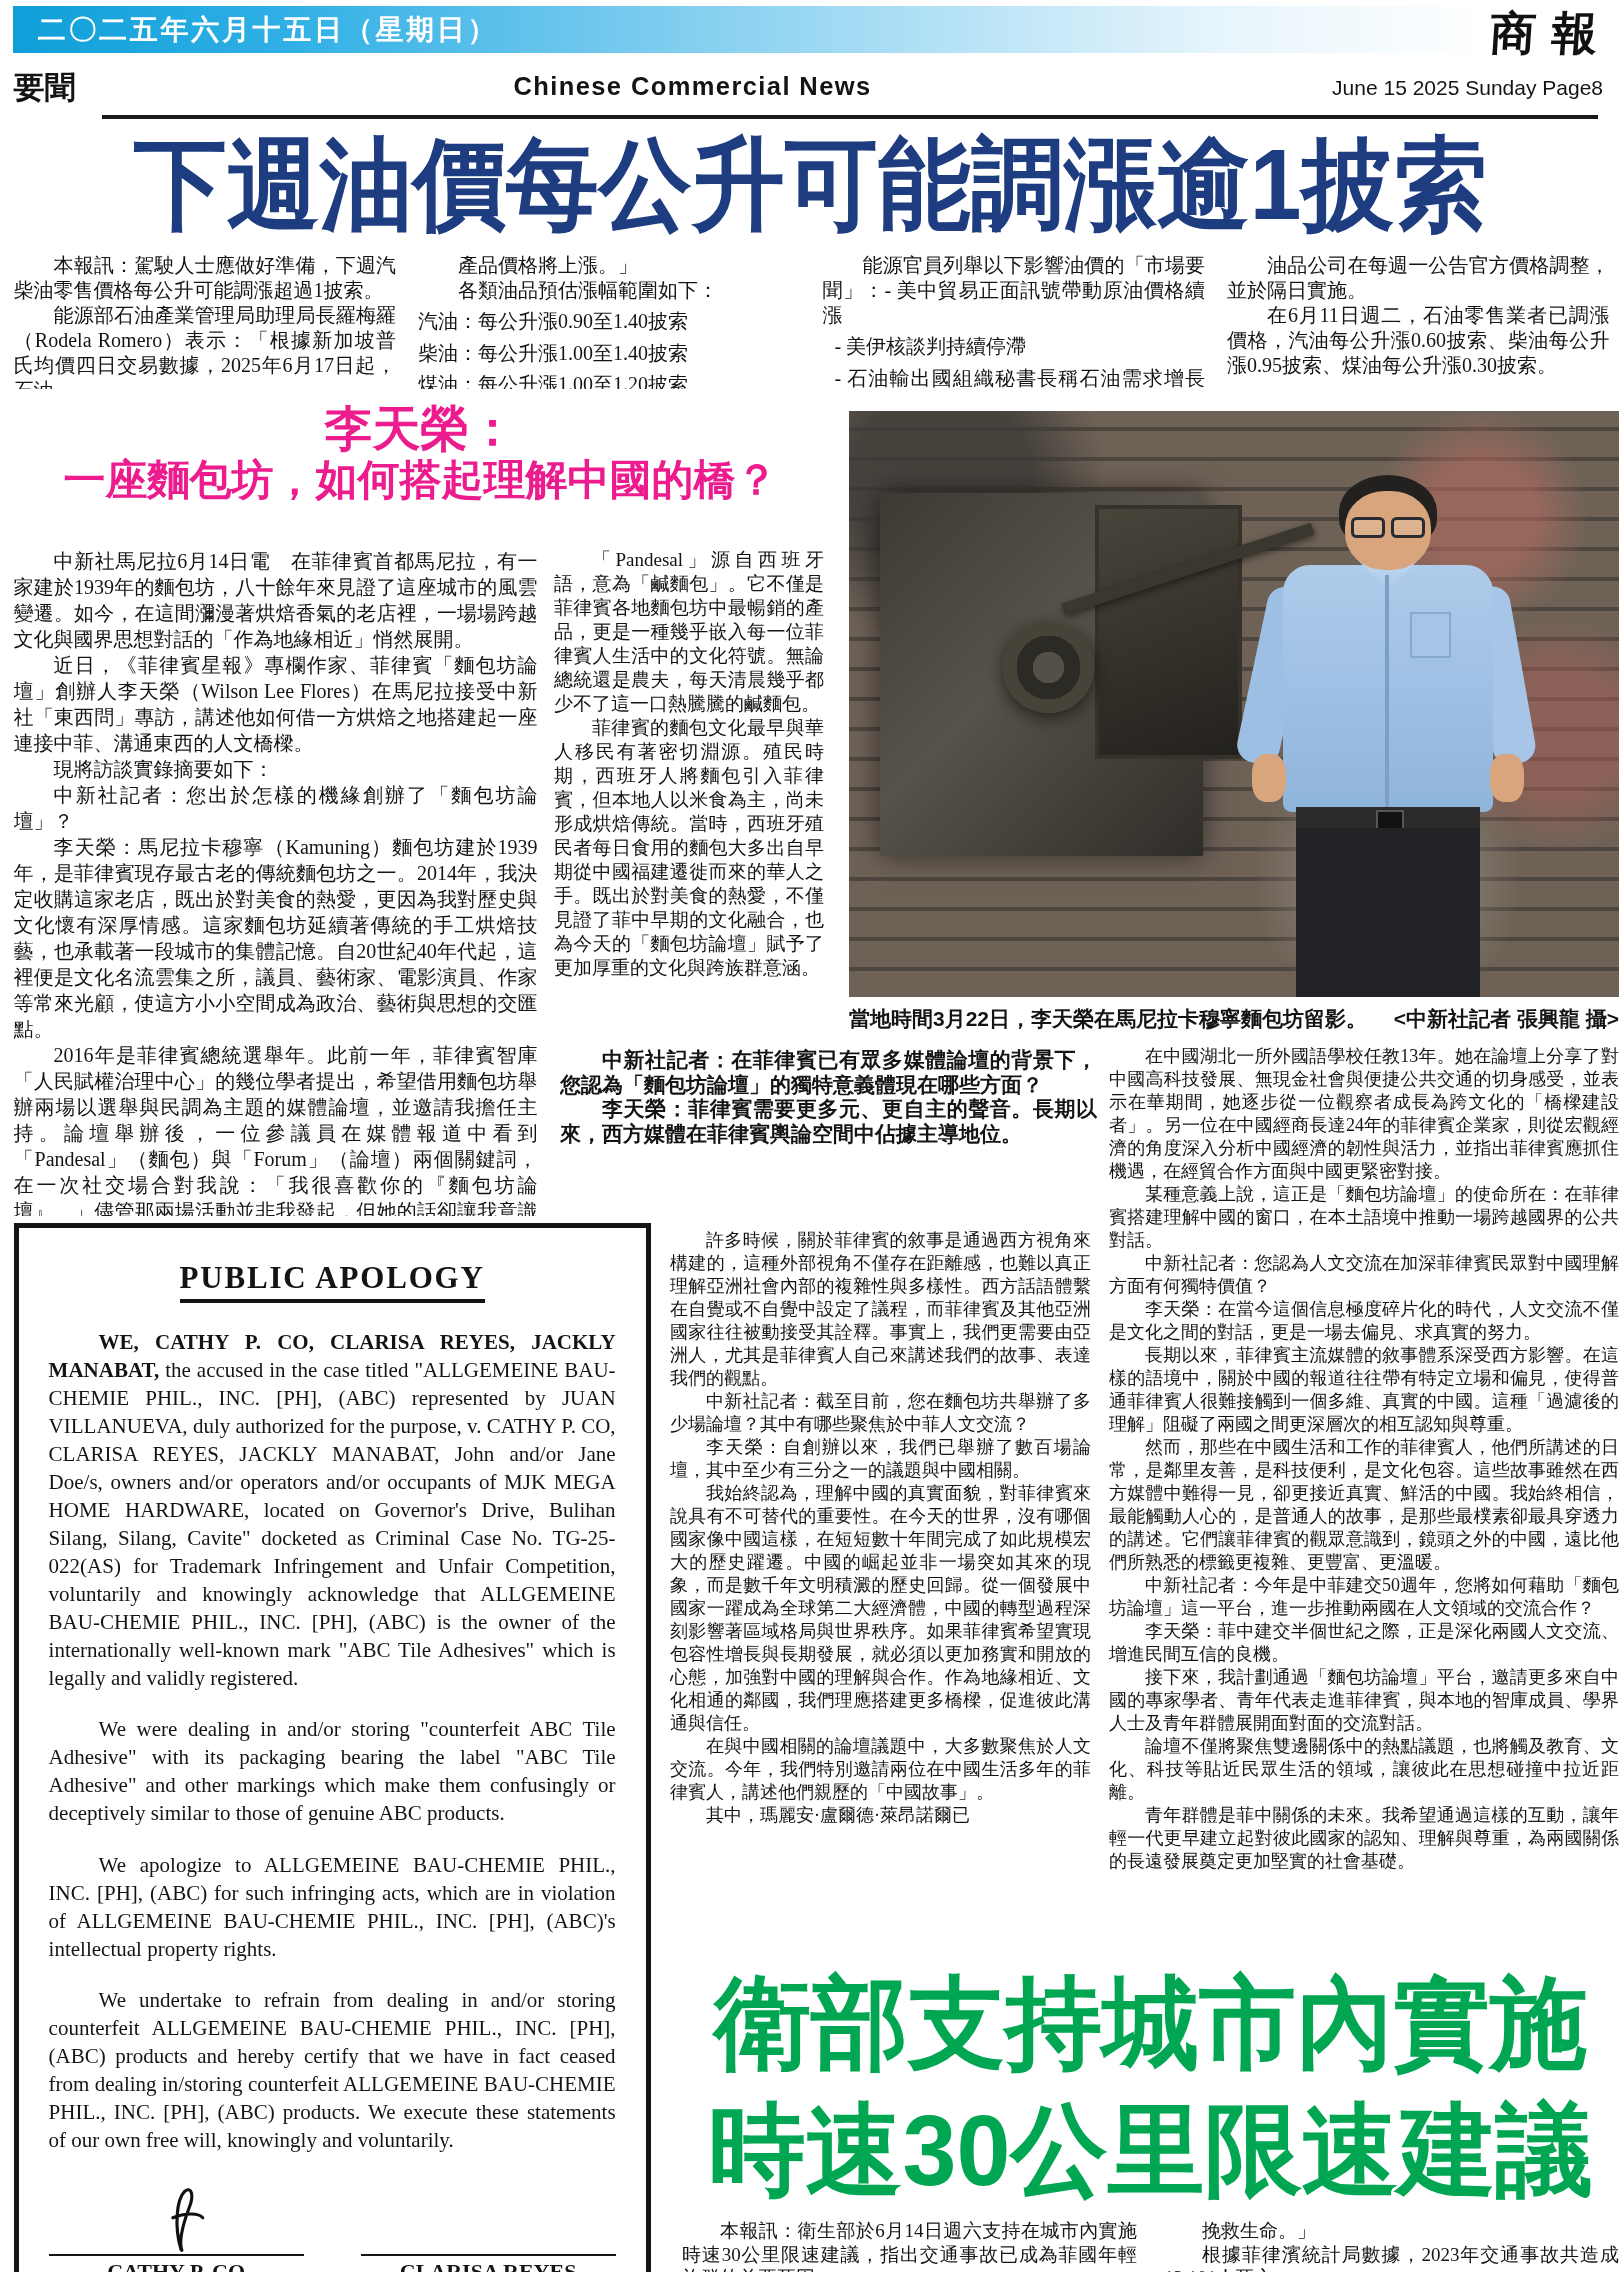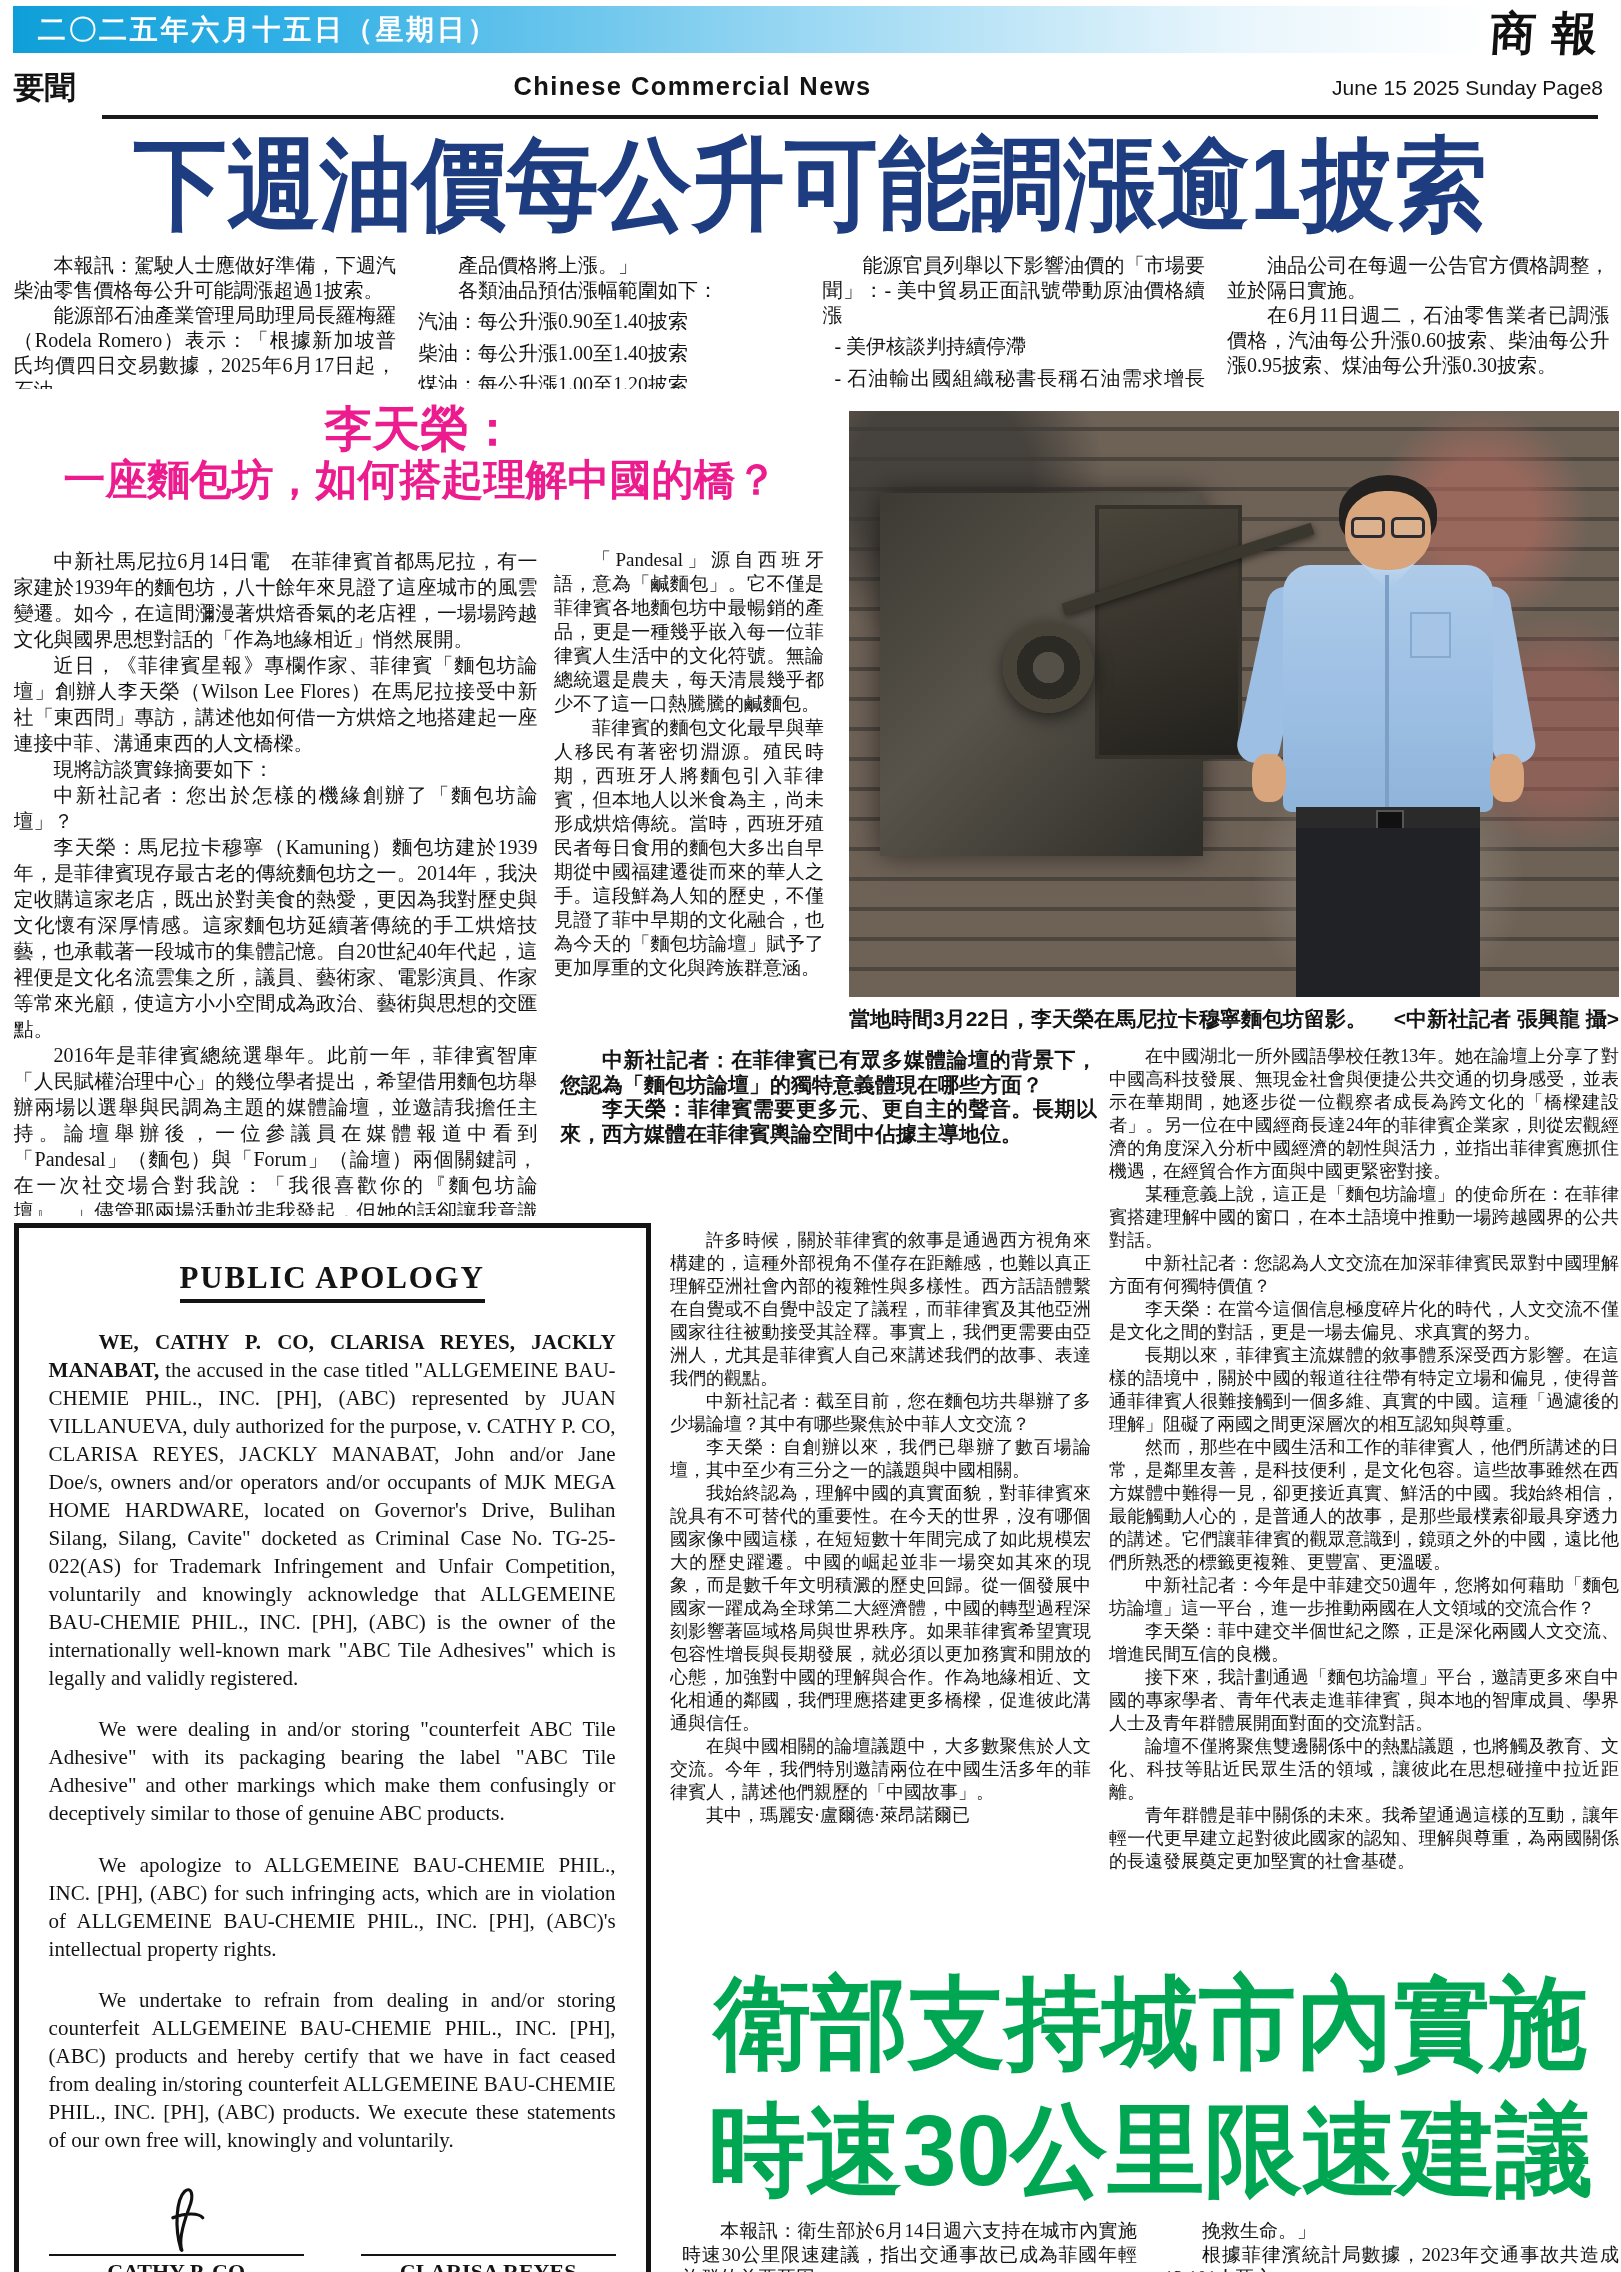--- a/index.html
+++ b/index.html
@@ -155,21 +155,21 @@
   <div class="abs body-col colA">
       <p>中新社馬尼拉6月14日電　在菲律賓首都馬尼拉，有一家建於1939年的麵包坊，八十餘年來見證了這座城市的風雲變遷。如今，在這間瀰漫著烘焙香氣的老店裡，一場場跨越文化與國界思想對話的「作為地緣相近」悄然展開。</p>
       <p>近日，《菲律賓星報》專欄作家、菲律賓「麵包坊論壇」創辦人李天榮（Wilson Lee Flores）在馬尼拉接受中新社「東西問」專訪，講述他如何借一方烘焙之地搭建起一座連接中菲、溝通東西的人文橋樑。</p>
       <p>現將訪談實錄摘要如下：</p>
       <p>中新社記者：您出於怎樣的機緣創辦了「麵包坊論壇」？</p>
       <p>李天榮：馬尼拉卡穆寧（Kamuning）麵包坊建於1939年，是菲律賓現存最古老的傳統麵包坊之一。2014年，我決定收購這家老店，既出於對美食的熱愛，更因為我對歷史與文化懷有深厚情感。這家麵包坊延續著傳統的手工烘焙技藝，也承載著一段城市的集體記憶。自20世紀40年代起，這裡便是文化名流雲集之所，議員、藝術家、電影演員、作家等常來光顧，使這方小小空間成為政治、藝術與思想的交匯點。</p>
       <p>2016年是菲律賓總統選舉年。此前一年，菲律賓智庫「人民賦權治理中心」的幾位學者提出，希望借用麵包坊舉辦兩場以選舉與民調為主題的媒體論壇，並邀請我擔任主持。論壇舉辦後，一位參議員在媒體報道中看到「Pandesal」（麵包）與「Forum」（論壇）兩個關鍵詞，在一次社交場合對我說：「我很喜歡你的『麵包坊論壇』。」儘管那兩場活動並非我發起，但她的話卻讓我意識到，這個名稱本身就蘊含著極強的傳播力與親和力。於是，我在2015年9月正式創辦「麵包坊論壇」（Pandesal Forum）。</p>
     </div>
   <div class="abs body-col colB">
       <p>「Pandesal」源自西班牙語，意為「鹹麵包」。它不僅是菲律賓各地麵包坊中最暢銷的產品，更是一種幾乎嵌入每一位菲律賓人生活中的文化符號。無論總統還是農夫，每天清晨幾乎都少不了這一口熱騰騰的鹹麵包。</p>
-      <p>菲律賓的麵包文化最早與華人移民有著密切淵源。殖民時期，西班牙人將麵包引入菲律賓，但本地人以米食為主，尚未形成烘焙傳統。當時，西班牙殖民者每日食用的麵包大多出自早期從中國福建遷徙而來的華人之手。這段鮮為人知的歷史，不僅見證了菲中早期的文化融合，也為今天的「麵包坊論壇」賦予了更加厚重的文化與跨族群意涵。</p>
+      <p>菲律賓的麵包文化最早與華人移民有著密切淵源。殖民時期，西班牙人將麵包引入菲律賓，但本地人以米食為主，尚未形成烘焙傳統。當時，西班牙殖民者每日食用的麵包大多出自早期從中國福建遷徙而來的華人之手。既出於對美食的熱愛，不僅見證了菲中早期的文化融合，也為今天的「麵包坊論壇」賦予了更加厚重的文化與跨族群意涵。</p>
     </div>
   <div class="abs body-col colBmid">
       <p>中新社記者：在菲律賓已有眾多媒體論壇的背景下，您認為「麵包坊論壇」的獨特意義體現在哪些方面？</p>
       <p>李天榮：菲律賓需要更多元、更自主的聲音。長期以來，西方媒體在菲律賓輿論空間中佔據主導地位。</p>
     </div>
   <div class="abs body-col colBlow">
       <p>許多時候，關於菲律賓的敘事是通過西方視角來構建的，這種外部視角不僅存在距離感，也難以真正理解亞洲社會內部的複雜性與多樣性。西方話語體繫在自覺或不自覺中設定了議程，而菲律賓及其他亞洲國家往往被動接受其詮釋。事實上，我們更需要由亞洲人，尤其是菲律賓人自己來講述我們的故事、表達我們的觀點。</p>
       <p>中新社記者：截至目前，您在麵包坊共舉辦了多少場論壇？其中有哪些聚焦於中菲人文交流？</p>
       <p>李天榮：自創辦以來，我們已舉辦了數百場論壇，其中至少有三分之一的議題與中國相關。</p>
       <p>我始終認為，理解中國的真實面貌，對菲律賓來說具有不可替代的重要性。在今天的世界，沒有哪個國家像中國這樣，在短短數十年間完成了如此規模宏大的歷史躍遷。中國的崛起並非一場突如其來的現象，而是數千年文明積澱的歷史回歸。從一個發展中國家一躍成為全球第二大經濟體，中國的轉型過程深刻影響著區域格局與世界秩序。如果菲律賓希望實現包容性增長與長期發展，就必須以更加務實和開放的心態，加強對中國的理解與合作。作為地緣相近、文化相通的鄰國，我們理應搭建更多橋樑，促進彼此溝通與信任。</p>

